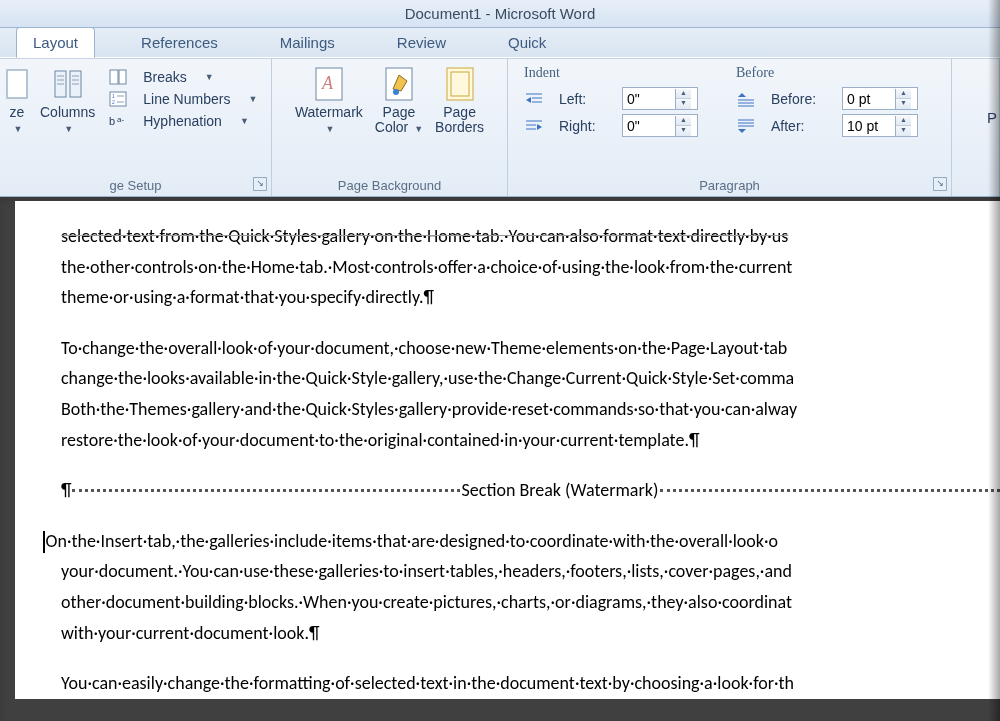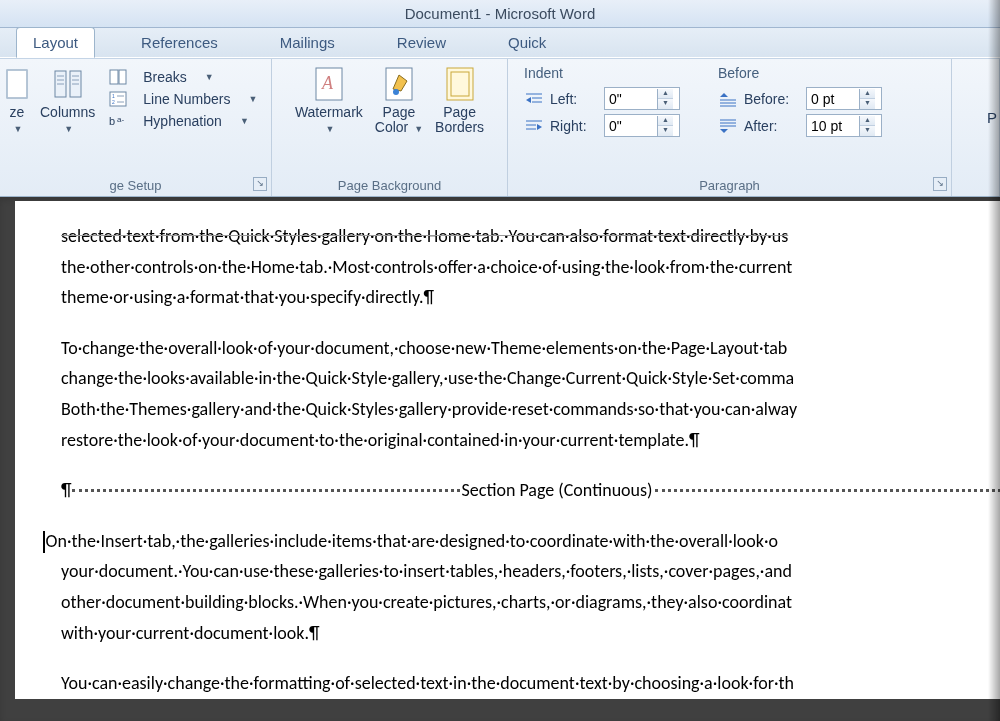--- a/index.html
+++ b/index.html
@@ -26,22 +26,22 @@
   .bigbtn .lbl { font-size: 14px; text-align: center; line-height: 1.1; margin-top: 2px; }
   .drop { font-size: 9px; margin-left: 2px; color: #4a5f77; }
   
   
   .stack { display: flex; flex-direction: column; gap: 2px; padding-top: 4px; padding-left: 4px; }
   .smallbtn { display: flex; align-items: center; gap: 16px; padding: 2px 4px; cursor: pointer; color: #2a4060; font-size: 14px; }
   .smallbtn .sico { width: 18px; height: 16px; display:flex; align-items:center; justify-content:center; }
   
   
   .para-col { display:flex; flex-direction:column; padding: 2px 10px 0 10px; }
-  .para-header { color:#46607e; font-size:14px; margin-bottom:6px; }
-  .para-row { display:flex; align-items:center; gap:6px; margin-bottom:4px; }
+  .para-header { color:#46607e; font-size:14px; margin-bottom:6px;font-family:Liberation Serif, serif; }
+  .para-row { display:flex; align-items:center; gap:15px; margin-bottom:4px; }
   .para-row .pico { width:20px; height:16px; }
   .para-row .plabel { width:48px; color:#2a4060; font-size:14px; }
   .spinbox { display:flex; align-items:center; border:1px solid #9bb0c7; background:#fff; height:23px; width:76px; }
   .spinbox input { border:none; width:52px; height:21px; font-size:14px; padding-left:4px; color:#000; outline:none; }
   .spinbox .spinners { width:16px; display:flex; flex-direction:column; border-left:1px solid #9bb0c7; }
   .spinbox .sp { height:10px; font-size:7px; line-height:8px; text-align:center; cursor:pointer; color:#4a5f77; background:linear-gradient(#f5f8fc,#e0e9f3); }
   .spinbox .sp:first-child{ border-bottom:1px solid #c0cfe0; }
   
   
   .doc-wrap { height: calc(721px - 28px - 30px - 139px); background:#404040; overflow:hidden; position:relative; box-shadow: inset 0 3px 6px rgba(0,0,0,.15); }
@@ -282,21 +282,21 @@
     <p style="margin-bottom:0;text-decoration:line-through;text-decoration-color:#999">selected·text·from·the·Quick·Styles·gallery·on·the·Home·tab.·You·can·also·format·text·directly·by·us</p>
     <p style="margin-bottom:0">the·other·controls·on·the·Home·tab.·Most·controls·offer·a·choice·of·using·the·look·from·the·current</p>
     <p>theme·or·using·a·format·that·you·specify·directly.¶</p>
     <p style="margin-bottom:0">To·change·the·overall·look·of·your·document,·choose·new·Theme·elements·on·the·Page·Layout·tab</p>
     <p style="margin-bottom:0">change·the·looks·available·in·the·Quick·Style·gallery,·use·the·Change·Current·Quick·Style·Set·comma</p>
     <p style="margin-bottom:0">Both·the·Themes·gallery·and·the·Quick·Styles·gallery·provide·reset·commands·so·that·you·can·alway</p>
     <p>restore·the·look·of·your·document·to·the·original·contained·in·your·current·template.¶</p>
     <div class="secbreak">
       <span>¶</span>
       <span class="dots" style="width:388px"></span>
-      <span class="sblabel">Section Page (Continuous)</span>
+      <span class="sblabel">Section Break (Watermark)</span>
       <span class="dots" style="width:400px"></span>
     </div>
     <p style="margin-bottom:0;margin-left:-18px"><span class="cursor"></span><span>On·the·Insert·tab,·the·galleries·include·items·that·are·designed·to·coordinate·with·the·overall·look·o</span></p>
     <p style="margin-bottom:0">your·document.·You·can·use·these·galleries·to·insert·tables,·headers,·footers,·lists,·cover·pages,·and</p>
     <p style="margin-bottom:0">other·document·building·blocks.·When·you·create·pictures,·charts,·or·diagrams,·they·also·coordinat</p>
     <p>with·your·current·document·look.¶</p>
     <p style="margin-bottom:0">You·can·easily·change·the·formatting·of·selected·text·in·the·document·text·by·choosing·a·look·for·th</p>
   </div>
 </div>
 

